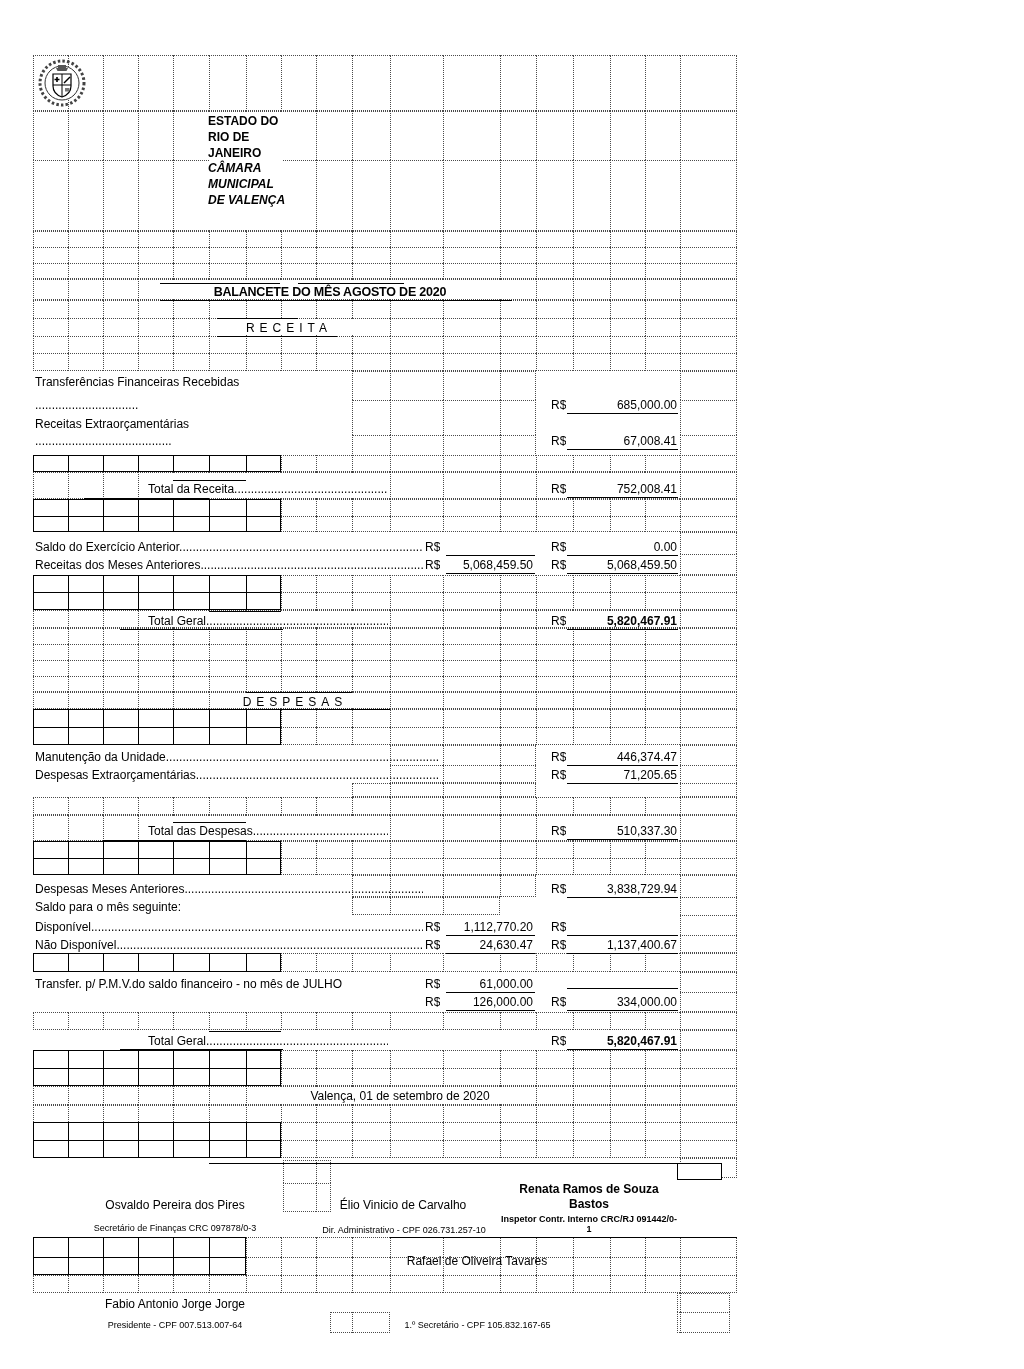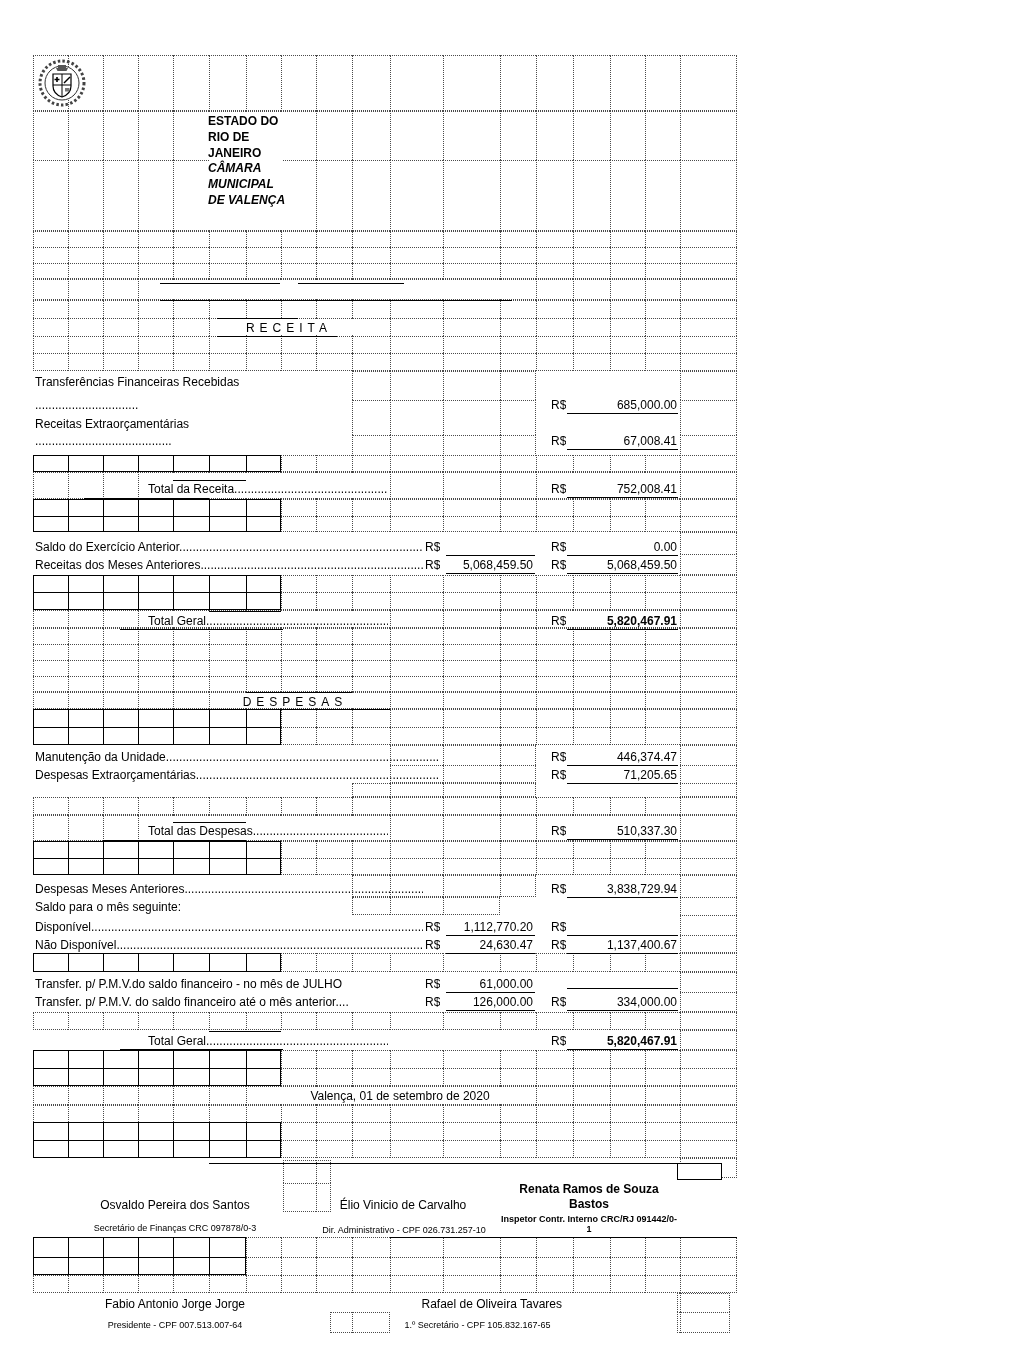--- a/index.html
+++ b/index.html
@@ -981,20 +981,21 @@
     <path d="M21 21 v5 M18.5 23.5 h5" stroke="#000" stroke-width="1.6" fill="none"></path>
     <path d="M28 27 l6-6" stroke="#000" stroke-width="1.4"></path>
     <rect x="29" y="32" width="4.5" height="3.5" fill="#777"></rect>
     <path d="M20 12 h12 l-1.5 3 h-9 z" fill="#555"></path>
     <rect x="22" y="9" width="8" height="3" fill="#555"></rect>
   </svg>
 
   <div class="t wrap" style="left:208px;top:113px;width:76px;">ESTADO DO RIO DE JANEIRO</div>
   <div class="t wrap b i" style="left:208px;top:160px;width:80px;">CÂMARA MUNICIPAL DE VALENÇA</div>
 
+  <div class="t ctr title" style="left:140px;top:284px;width:380px;">BALANCETE DO MÊS AGOSTO DE 2020</div>
 
   <div class="t ctr sp" style="left:210px;top:320px;width:158px;">RECEITA</div>
 
   <div class="t" style="left:35px;top:374px;width:400px;">Transferências Financeiras Recebidas</div>
   <div class="t" style="left:35px;top:397px;width:140px;">...............................</div>
   <div class="t" style="left:551px;top:397px;">R$</div>
   <div class="t rt" style="left:565px;top:397px;width:112px;">685,000.00</div>
 
   <div class="t" style="left:35px;top:416px;width:400px;">Receitas Extraorçamentárias</div>
   <div class="t" style="left:35px;top:433px;width:180px;">.........................................</div>
@@ -1048,39 +1049,38 @@
   <div class="t" style="left:35px;top:937px;width:388px;">Não Disponível...............................................................................................................</div>
   <div class="t" style="left:425px;top:937px;">R$</div>
   <div class="t rt" style="left:443px;top:937px;width:90px;">24,630.47</div>
   <div class="t" style="left:551px;top:937px;">R$</div>
   <div class="t rt" style="left:565px;top:937px;width:112px;">1,137,400.67</div>
 
   <div class="t" style="left:35px;top:976px;width:388px;">Transfer. p/ P.M.V.do saldo financeiro - no mês de JULHO</div>
   <div class="t" style="left:425px;top:976px;">R$</div>
   <div class="t rt" style="left:443px;top:976px;width:90px;">61,000.00</div>
 
-  <div class="t" style="left:35px;top:994px;width:388px;">Transfer. p/ P.M.V. do saldo financeiro até o mês anterior....</div>
   <div class="t" style="left:425px;top:994px;">R$</div>
   <div class="t rt" style="left:443px;top:994px;width:90px;">126,000.00</div>
   <div class="t" style="left:551px;top:994px;">R$</div>
   <div class="t rt" style="left:565px;top:994px;width:112px;">334,000.00</div>
 
   <div class="t" style="left:148px;top:1033px;width:240px;">Total Geral...................................................................</div>
   <div class="t" style="left:551px;top:1033px;">R$</div>
   <div class="t rt b" style="left:565px;top:1033px;width:112px;">5,820,467.91</div>
 
   <div class="t ctr" style="left:280px;top:1088px;width:240px;">Valença, 01 de setembro de 2020</div>
 
-  <div class="t ctr" style="left:90px;top:1197px;width:170px;">Osvaldo Pereira dos Santos</div>
+  <div class="t ctr" style="left:90px;top:1197px;width:170px;">Osvaldo Pereira dos Pires</div>
   <div class="t ctr sm" style="left:70px;top:1223px;width:210px;">Secretário de Finanças CRC 097878/0-3</div>
 
   <div class="t ctr" style="left:318px;top:1197px;width:170px;">Élio Vinicio de Carvalho</div>
   <div class="t ctr sm" style="left:308px;top:1225px;width:192px;">Dir. Administrativo - CPF 026.731.257-10</div>
 
   <div class="t ctr wrap" style="left:506px;top:1182px;width:166px;line-height:15px;">Renata Ramos de Souza Bastos</div>
   <div class="t ctr sm wrap" style="left:500px;top:1214px;width:178px;">Inspetor Contr. Interno CRC/RJ 091442/0-1</div>
 
   <div class="t ctr" style="left:90px;top:1296px;width:170px;">Fabio Antonio Jorge Jorge</div>
   <div class="t ctr sm" style="left:80px;top:1320px;width:190px;">Presidente - CPF 007.513.007-64</div>
 
-  <div class="t ctr" style="left:392px;top:1296px;width:170px;text-align:right;">Rafael de Oliveira Tavares</div>
+  <div class="t ctr" style="left:392px;top:1253px;width:170px;">Rafael de Oliveira Tavares</div>
   <div class="t ctr sm" style="left:385px;top:1320px;width:185px;">1.º Secretário - CPF 105.832.167-65</div>
 </div>
 
 </body></html>

